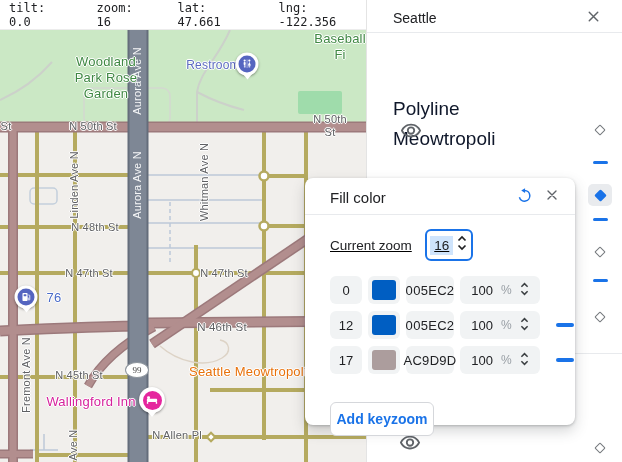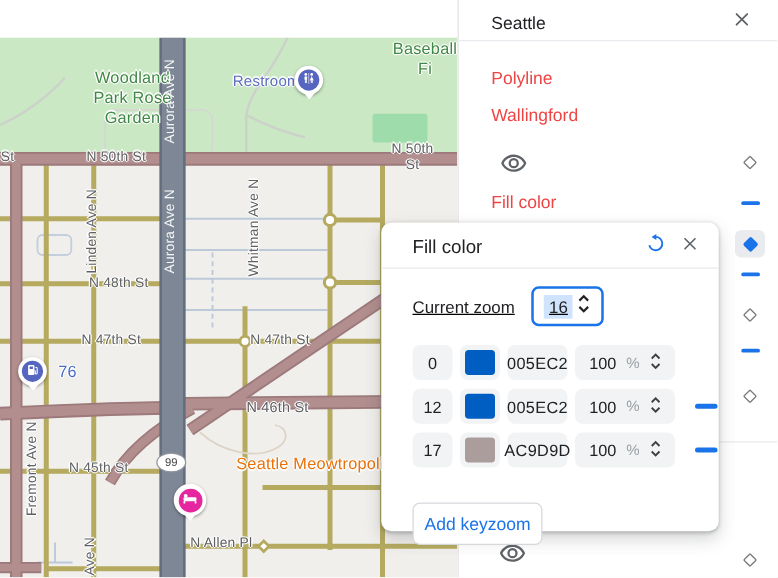--- a/index.html
+++ b/index.html
@@ -46,21 +46,21 @@
     font-size:9px; color:#454545; z-index:2; }
 
   
   .panel { position:absolute; left:366px; top:0; width:256px; height:462px; background:#fff;
     border-left:1px solid #e4e4e4; color:#202124; }
   .panel-header { position:absolute; left:0; top:0; width:100%; height:33px;
     border-bottom:1px solid #e8eaed; }
   .panel-title { position:absolute; left:26px; top:10px; font-size:14px; color:#202124; }
   .panel-close { position:absolute; right:20px; top:9px; width:18px; height:18px; cursor:pointer;
     display:flex; align-items:center; justify-content:center; }
-  .p-label { position:absolute; left:26px; font-size:14px; color:#ef4444; }
+  .p-label { position:absolute; left:26px; font-size:19px; color:#0f172a;margin-top:44px; }
   .eye { position:absolute; width:22px; height:22px; display:flex; align-items:center;
     justify-content:center; }
   .rail-diamond { position:absolute; width:8px; height:8px; border:1.5px solid #767a7e;
     border-radius:1px; transform:rotate(45deg); background:#fff; }
   .rail-dash { position:absolute; width:15px; height:3px; border-radius:1.5px; background:#1a73e8; }
   .rail-chip { position:absolute; width:24px; height:22px; border-radius:5px; background:#e9ebee;
     display:flex; align-items:center; justify-content:center; }
   .rail-chip .filled { width:9px; height:9px; background:#1a73e8; transform:rotate(45deg);
     border-radius:1.5px; }
   .panel-divider { position:absolute; left:0; width:100%; height:1px; background:#e8eaed; }
@@ -69,46 +69,52 @@
   .dialog { position:absolute; left:305px; top:178px; width:270px; height:247px; background:#fff;
     border-radius:8px; box-shadow:0 1px 3px rgba(60,64,67,.3), 0 6px 14px rgba(60,64,67,.22);
     z-index:10; }
   .dlg-header { position:relative; height:37px; border-bottom:1px solid #e8eaed; }
   .dlg-title { position:absolute; left:25px; top:11px; font-size:15px; color:#202124; }
   .dlg-icon { position:absolute; top:10px; width:18px; height:18px; cursor:pointer;
     display:flex; align-items:center; justify-content:center; }
   .dlg-body { padding:14px 0 0 25px; }
   .cz-row { display:flex; align-items:center; height:32px; margin-bottom:15px;text-decoration:underline; }
   .cz-label { font-size:13.5px; color:#202124; margin-right:13px; }
-  .cz-box { width:58px; height:32px; border:2px solid #1a73e8; border-radius:6px;
+  .cz-box { width:48px; height:32px; border:2px solid #1a73e8; border-radius:6px;
     display:flex; align-items:center; justify-content:center; gap:4px; }
   .cz-value { font-size:13.5px; color:#202124; background:#cfe4fc; padding:2px 4px; }
   .kz-row { display:flex; align-items:center; height:28px; margin-bottom:7px; }
   .chip { height:28px; background:#f1f3f4; border-radius:6px; display:flex; align-items:center;
     justify-content:center; font-size:13px; color:#202124; }
   .chip-zoom { width:32px; margin-right:6px; }
   .chip-swatch { width:32px; margin-right:6px; }
   .swatch-sq { width:24px; height:20px; border-radius:3px; }
   .chip-hex { width:48px; margin-right:6px; letter-spacing:.3px; }
   .chip-pct { width:80px; gap:8px; }
   .pct-sign { color:#9aa0a6; font-size:12px; }
   .row-minus { width:18px; height:3.5px; background:#1a73e8; border-radius:2px; margin-left:16px;
     cursor:pointer; }
   .minus-spacer { width:18px; margin-left:16px; }
   .add-btn { margin-top:28px; width:104px; height:34px; border:1px solid #d5d7db; border-radius:6px;
-    background:#fff; color:#1a73e8; font-size:14px; font-weight:400; cursor:pointer;
+    background:#fff; color:#1a73e8; font-size:14px; font-weight:700; cursor:pointer;
     display:flex; align-items:center; justify-content:center;
     font-family:"Liberation Sans",sans-serif; }
 </style>
 </head>
 <body>
 
 <div class="app">
 
   <div class="left">
+    <div class="topbar">
+      <span>tilt: 0.0</span>
+      <span>zoom: 16</span>
+      <span>lat: 47.661</span>
+      <span>lng: -122.356</span>
+    </div>
 
     <div class="map">
       <svg class="base" width="366" height="432" viewBox="0 0 366 432">
 
         <rect x="0" y="0" width="366" height="98" fill="#cbe8c5"></rect>
         <rect x="298" y="61" width="44" height="23" rx="2" fill="#9fdcab"></rect>
         <g stroke="#ccd1ca" stroke-width="2" fill="none">
           <path d="M230,0 C218,28 200,42 197,62 L197,98"></path>
           <path d="M197,62 C212,70 228,76 244,80"></path>
           <path d="M0,70 C18,62 38,48 52,32"></path>
@@ -188,23 +194,24 @@
       <div class="maplabel vlabel" style="left:73px; top:415px;">Ave N</div>
       <div class="maplabel vlabel" style="left:204px; top:152px;">Whitman Ave N</div>
       <div class="maplabel vlabel" style="left:26px; top:345px;">Fremont Ave N</div>
       <div class="maplabel" style="left:95px; top:197px;">N 48th St</div>
       <div class="maplabel" style="left:89px; top:243px;">N 47th St</div>
       <div class="maplabel" style="left:224px; top:243px;">N 47th St</div>
       <div class="maplabel" style="left:222px; top:297px; font-size:11.5px;">N 46th St</div>
       <div class="maplabel" style="left:79px; top:345px;">N 45th St</div>
       <div class="maplabel" style="left:177px; top:405px;">N Allen Pl</div>
       <div class="maplabel poi-orange" style="left:248px; top:341px; white-space:nowrap;">Seattle Meowtropoli</div>
+      <div class="maplabel poi-pink" style="left:91px; top:371px; white-space:nowrap;">Wallingford Inn</div>
       <div class="maplabel poi-76" style="left:54px; top:267px;">76</div>
 
-      <div class="shield" style="left:137px; top:340px;">
+      <div class="shield" style="left:137px; top:340px;font-family:Liberation Serif, serif;">
         <span>99</span>
       </div>
 
       <div class="pin" style="left:247px; top:34px;">
         <div class="pin-circle pin-tail">
             <div class="pin-inner inner-indigo">
           <span><svg viewBox="0 0 14 14" width="11" height="11">
                   <circle cx="4" cy="2.6" r="1.4" fill="#fff"></circle>
                   <rect x="2.7" y="4.4" width="2.6" height="4" rx="1" fill="#fff"></rect>
                   <rect x="3.1" y="8.4" width="0.9" height="3" fill="#fff"></rect>
@@ -248,21 +255,21 @@
     <div class="panel-header">
       <div class="panel-title">Seattle</div>
       <div class="panel-close">
         <span><svg viewBox="0 0 24 24" width="17" height="17">
               <path d="M6 6l12 12M18 6L6 18" stroke="#5f6368" stroke-width="2" stroke-linecap="round"></path>
             </svg></span>
       </div>
     </div>
 
     <div class="p-label" style="top:54px; font-weight:500;">Polyline</div>
-    <div class="p-label" style="top:84px;">Wallingford</div>
+    <div class="p-label" style="top:84px;">Meowtropoli</div>
 
     <div class="eye" style="left:33px; top:122px;">
       <span><svg viewBox="0 0 24 24" width="22" height="22">
             <path fill="#5f6368" d="M12 6c3.79 0 7.17 2.13 8.82 5.5C19.17 14.87 15.79 17 12 17s-7.17-2.13-8.82-5.5C4.83 8.13 8.21 6 12 6m0-2C7 4 2.73 7.11 1 11.5 2.73 15.89 7 19 12 19s9.27-3.11 11-7.5C21.27 7.11 17 4 12 4zm0 5a2.5 2.5 0 0 1 0 5 2.5 2.5 0 0 1 0-5m0-2a4.5 4.5 0 1 0 0 9 4.5 4.5 0 0 0 0-9z"></path>
           </svg></span>
     </div>
     <div class="p-label" style="top:153px;">Fill color</div>
 
     <div class="rail-diamond" style="left:229px; top:126px;"></div>
     <div class="rail-dash" style="left:226px; top:161px;"></div>

